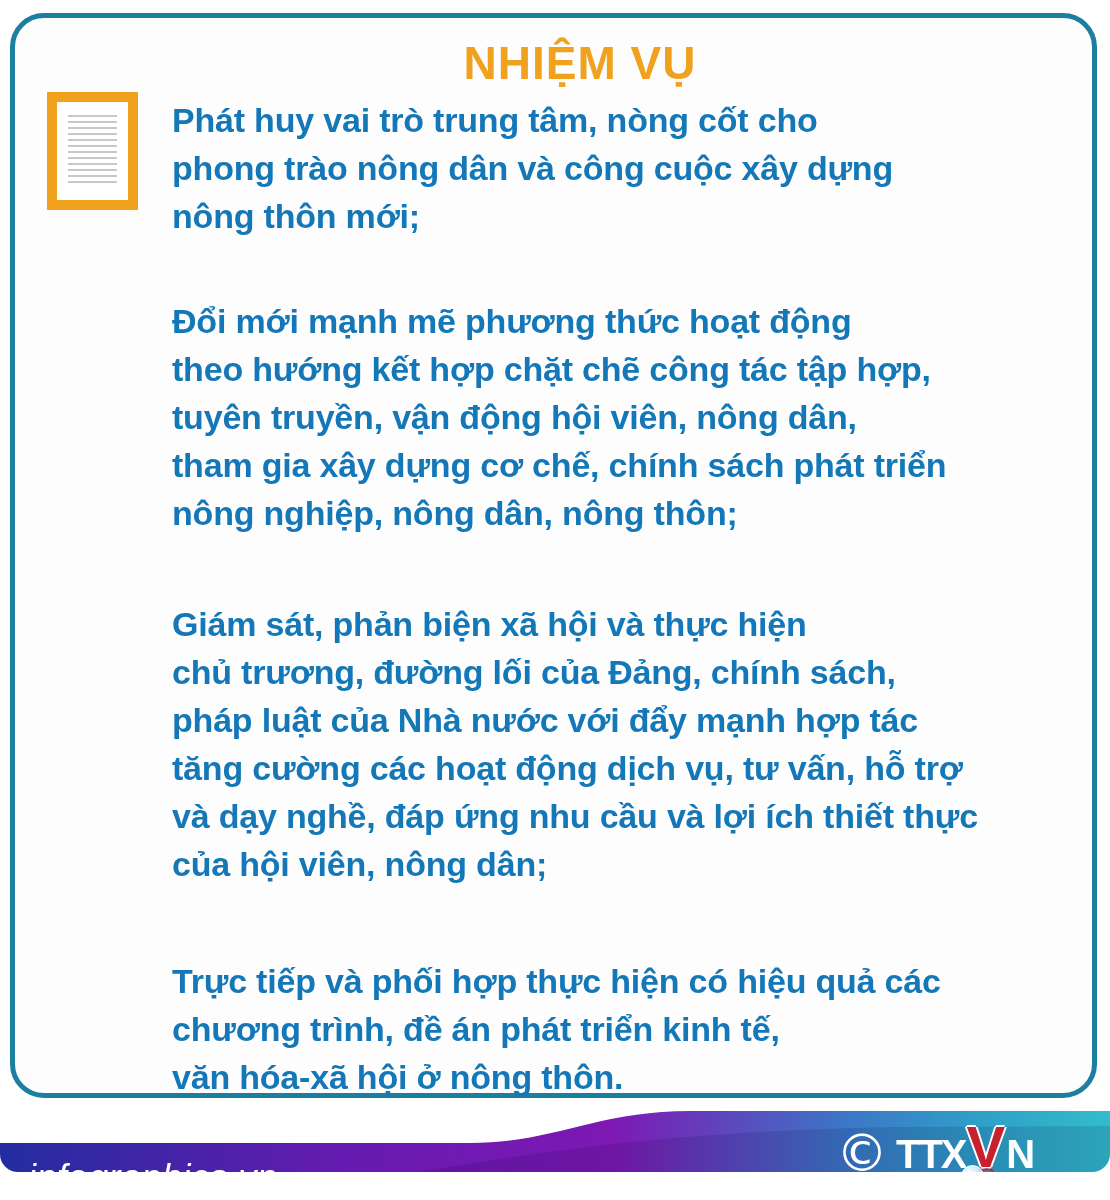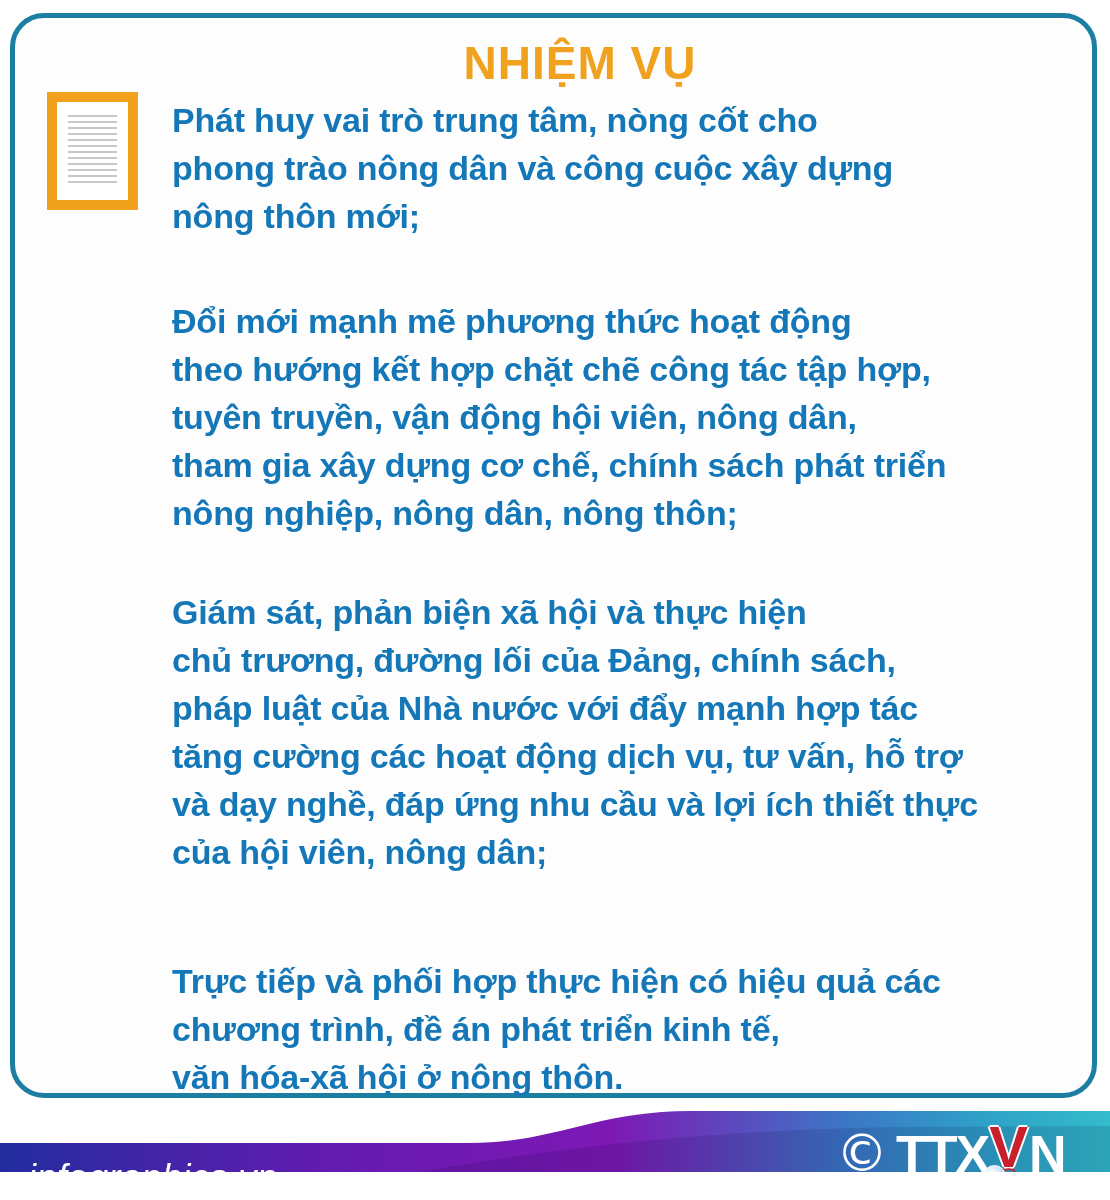--- a/index.html
+++ b/index.html
@@ -10,20 +10,21 @@
     --footer-indigo:#232D9F;
     --footer-violet:#7E18B4;
     --footer-blue:#3C76C6;
     --footer-teal:#33BCCB;
   }
   *{margin:0;padding:0;box-sizing:border-box;}
   html,body{background:#ffffff;}
   .page{
     position:relative;width:1110px;height:1172px;background:#ffffff;overflow:hidden;
     font-family:"Liberation Sans",sans-serif;
+    border-radius:18px;
   }
   .frame{
     position:absolute;left:10px;top:13px;width:1087px;height:1085px;
     border:5px solid var(--frame-teal);border-radius:34px;background:#FDFDFE;
   }
   .title{
     position:absolute;top:36px;left:0;right:0;text-align:center;
     transform:translateX(25px);
     font-size:46px;font-weight:bold;letter-spacing:1px;color:var(--accent-orange);
   }
@@ -35,37 +36,37 @@
     width:100%;height:100%;
     background:repeating-linear-gradient(to bottom,#C7C7CC 0 2px,transparent 2px 6px);
   }
   .para{
     position:absolute;left:172px;width:935px;
     color:var(--body-blue);font-weight:bold;font-size:34px;line-height:48px;
     letter-spacing:-0.2px;white-space:pre-line;
   }
   .p1{top:96px}
   .p2{top:297px}
-  .p3{top:588px}
+  .p3{top:600px}
   .p4{top:957px}
   .footer-svg{position:absolute;left:0;top:1100px;width:1110px;height:100px;display:block;}
   .brand{
     position:absolute;left:28px;top:1157px;
     font-size:36px;font-style:italic;color:#ffffff;letter-spacing:0.5px;
   }
   .ttxvn{
     position:absolute;left:836px;top:1128px;height:52px;
     display:flex;align-items:center;color:#ffffff;
   }
   .copy{
     font-family:"DejaVu Sans",sans-serif;
     font-size:52px;line-height:52px;margin-right:8px;position:relative;top:-1px;
   }
   .lt{
-    font-size:52px;font-weight:bold;letter-spacing:-2px;line-height:52px;
+    font-size:40px;font-weight:bold;letter-spacing:-2px;line-height:52px;
   }
   .lv{
     position:relative;display:inline-block;line-height:52px;margin:0 1px;
   }
   .lv-t{
     font-size:58px;font-weight:bold;color:var(--logo-red);line-height:52px;
     text-shadow:2px 0 #fff,-2px 0 #fff,0 2px #fff,0 -2px #fff,1px 1px #fff,-1px -1px #fff;
   }
   .orbit{
     position:absolute;left:-12px;bottom:2px;width:40px;height:15px;

